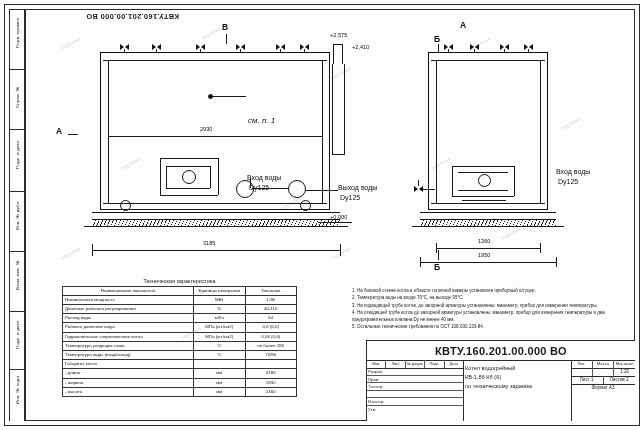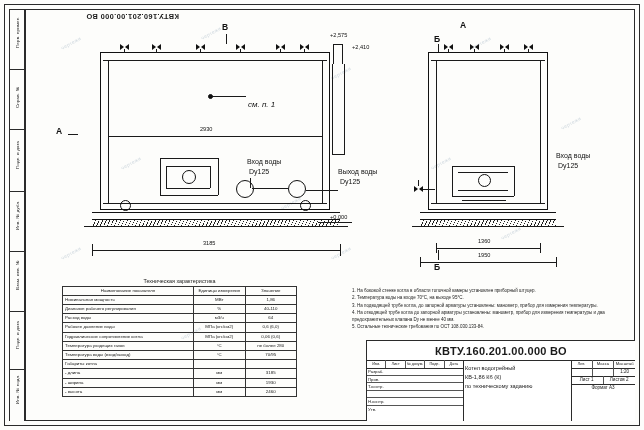--- a/index.html
+++ b/index.html
@@ -55,21 +55,21 @@
     white-space:nowrap;
     pointer-events:none;
     letter-spacing:.4px;
   }
   
   .ln{position:absolute;background:#1a1a1a;}
   .h{height:1px;}
   .v{width:1px;}
   .thick{background:#111;}
   .dim{position:absolute;font-size:5.6px;color:#111;white-space:nowrap;}
-  .lab{position:absolute;font-size:7px;color:#111;white-space:nowrap;}
+  .lab{position:absolute;font-size:7px;color:#111;white-space:nowrap;margin-top:16px;}
   .lab-b{position:absolute;font-size:8.5px;font-weight:bold;color:#111;white-space:nowrap;}
   .ital{font-style:italic;}
   .hatch{
     position:absolute;height:6px;
     background:repeating-linear-gradient(115deg,#222 0 0.6px,transparent 0.6px 3.2px);
   }
   .valve{position:absolute;width:9px;height:6px;}
   .valve:before,.valve:after{
     content:"";position:absolute;top:0;width:0;height:0;
     border-top:3px solid transparent;border-bottom:3px solid transparent;

